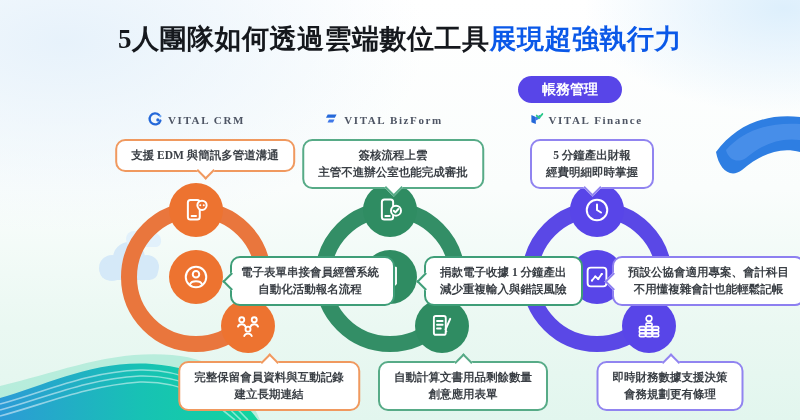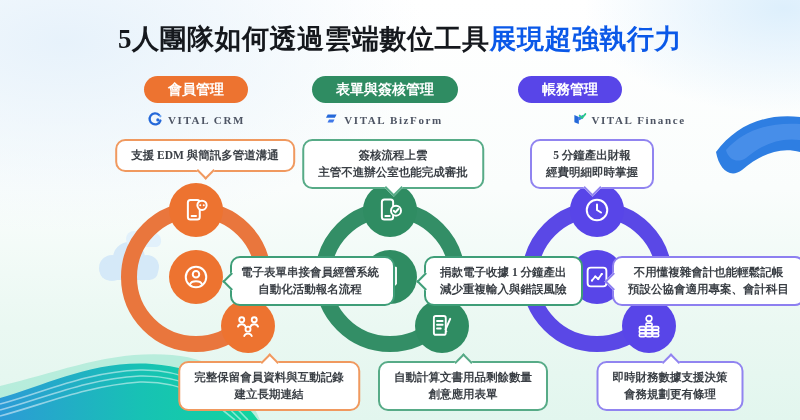--- a/index.html
+++ b/index.html
@@ -11,21 +11,21 @@
     font-size:27px;font-weight:bold;color:#15181D;letter-spacing:.5px;z-index:2;white-space:nowrap;}
   .title .accent{color:#0A58E8;}
   .pill{position:absolute;top:76px;height:27px;line-height:27px;border-radius:14px;
     color:#fff;font-size:14px;font-weight:bold;text-align:center;padding:0 24px;
     transform:translateX(-50%);white-space:nowrap;z-index:2;}
   .pill.c1{left:196px;background:#ED7330;}
   .pill.c2{left:385px;background:#2F8C62;}
   .pill.c3{left:570px;background:#5845E8;}
   .logo{position:absolute;top:112px;transform:translateX(-50%);display:flex;align-items:center;gap:5px;
     font-size:11px;font-weight:bold;letter-spacing:1.6px;color:#4E5564;z-index:2;white-space:nowrap;}
-  .logo.c1{left:196px;} .logo.c2{left:383px;} .logo.c3{left:628px;}
+  .logo.c1{left:196px;} .logo.c2{left:383px;} .logo.c3{left:585px;}
   .logo svg{width:16px;height:16px;flex:0 0 auto;}
   .ring{position:absolute;top:202px;width:118px;height:118px;border-radius:50%;border:16px solid;z-index:1;}
   .ring.c1{left:121px;border-color:#E9763D;}
   .ring.c2{left:315px;border-color:#338E66;}
   .ring.c3{left:522px;border-color:#5A48E6;}
   .node{position:absolute;width:54px;height:54px;border-radius:50%;display:flex;
     align-items:center;justify-content:center;z-index:3;}
   .node svg{width:30px;height:30px;}
   .node.pos-top{top:183px;} .node.pos-mid{top:250px;} .node.pos-bot{top:299px;}
   .node.c1{background:#ED7330;} .node.c2{background:#2F8C62;} .node.c3{background:#5845E8;}
@@ -104,21 +104,20 @@
         <circle cx="134" cy="239" r="8"></circle>
           <circle cx="145" cy="234" r="9"></circle>
           <circle cx="154" cy="240" r="7"></circle>
         <rect x="127" y="236" width="34" height="11" rx="5.5"></rect>
       </g>
     </g>
   </svg>
 
   <div class="title"><span>5人團隊如何透過雲端數位工具</span><span class="accent">展現超強執行力</span></div>
 
-  <div class="pill c1">會員管理</div>
   <div class="logo c1">
     <svg viewBox="0 0 18 18">
       <path d="M13.5,3.4 A6.2,6.2 0 1 0 15,9.6" stroke="#2468D9" stroke-width="2.6" fill="none" stroke-linecap="round"></path>
       <circle cx="12.1" cy="8.9" r="1.8" fill="#2468D9"></circle>
         <circle cx="14.9" cy="4.8" r="1.3" fill="#6FA6F0"></circle>
     </svg>
     <span>VITAL CRM</span>
   </div>
   <div class="note top-note ctr c1">
     <div>支援 EDM 與簡訊多管道溝通</div>
@@ -161,21 +160,20 @@
     <div>電子表單串接會員經營系統</div>
     <div>自動化活動報名流程</div>
     <i class="tail left"></i>
   </div>
   <div class="note bottom-note ctr c1">
     <div>完整保留會員資料與互動記錄</div>
     <div>建立長期連結</div>
     <i class="tail up"></i>
   </div>
 
-  <div class="pill c2">表單與簽核管理</div>
   <div class="logo c2">
     <svg viewBox="0 0 18 18">
       <path d="M5,2.8 h10 l-1.9,3.7 h-10 z" fill="#2468D9"></path>
       <path d="M6.5,8.4 h6.2 l-1.7,3.3 h-6.2 z" fill="#3F78E8"></path>
     </svg>
     <span>VITAL BizForm</span>
   </div>
   <div class="note top-note ctr c2">
     <div>簽核流程上雲</div>
     <div>主管不進辦公室也能完成審批</div>
@@ -270,22 +268,22 @@
           <rect x="9.5" y="12.5" width="5" height="2.4" rx="1.2"></rect>
           <rect x="9.5" y="15.3" width="5" height="2.4" rx="1.2"></rect>
           <rect x="9.5" y="18.1" width="5" height="2.4" rx="1.2"></rect>
       <rect x="14.8" y="12.5" width="5" height="2.4" rx="1.2"></rect>
           <rect x="14.8" y="15.3" width="5" height="2.4" rx="1.2"></rect>
           <rect x="14.8" y="18.1" width="5" height="2.4" rx="1.2"></rect>
         </g>
     </svg>
   </div>
   <div class="note callout c3">
+    <div>預設公協會適用專案、會計科目</div>
     <div>不用懂複雜會計也能輕鬆記帳</div>
-    <div>預設公協會適用專案、會計科目</div>
     <i class="tail left"></i>
   </div>
   <div class="note bottom-note ctr c3">
     <div>即時財務數據支援決策</div>
     <div>會務規劃更有條理</div>
     <i class="tail up"></i>
   </div>
 
 </div>
 

